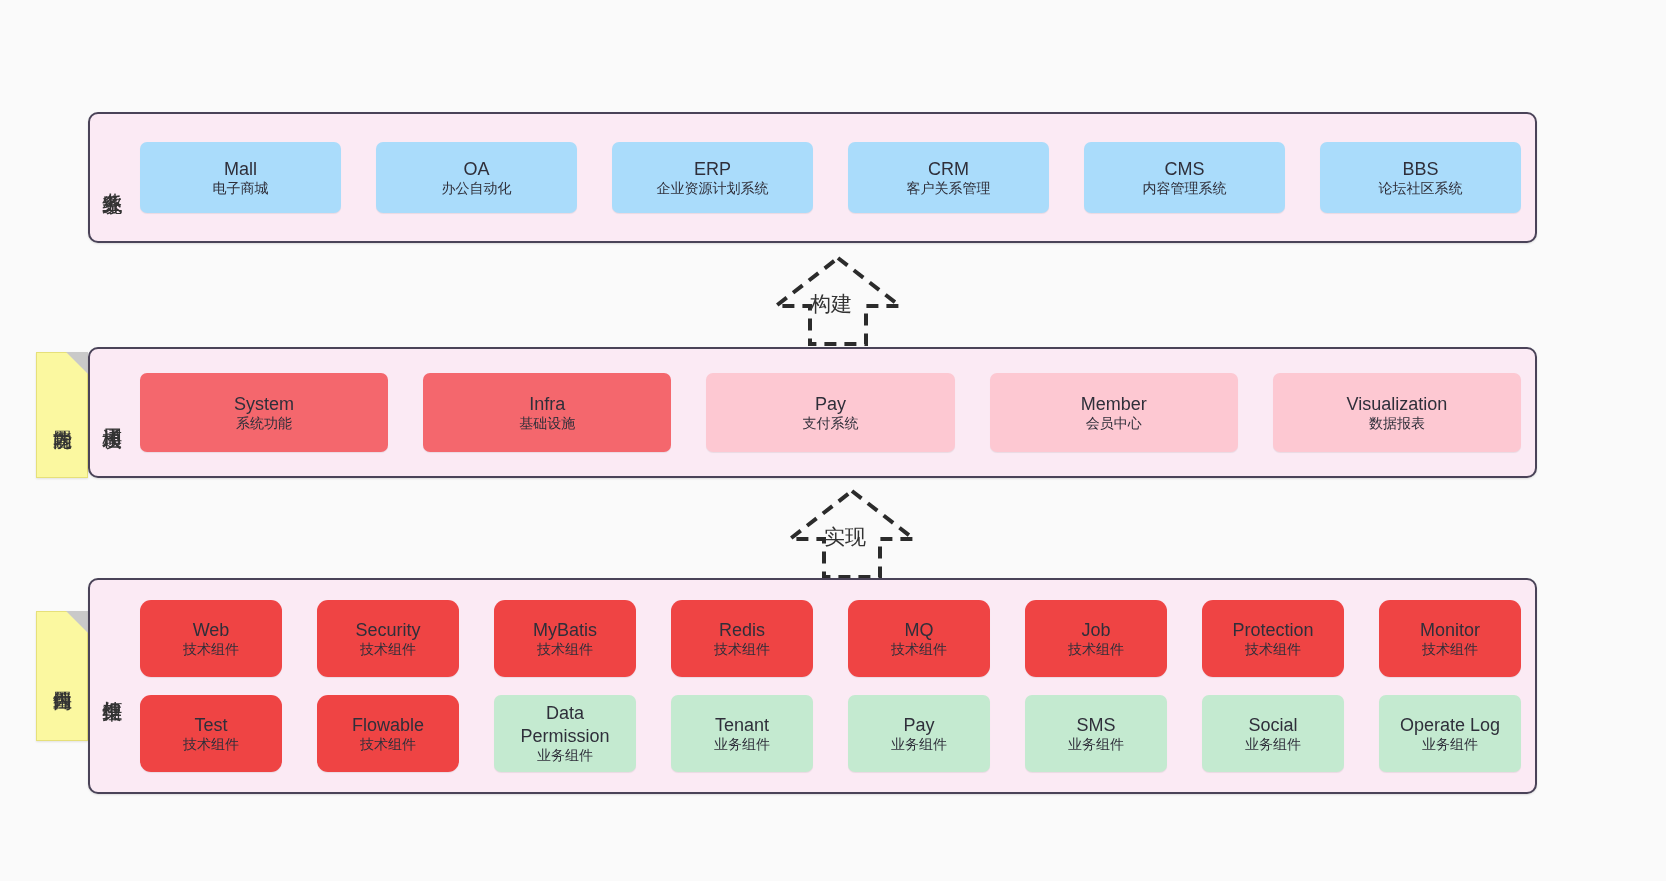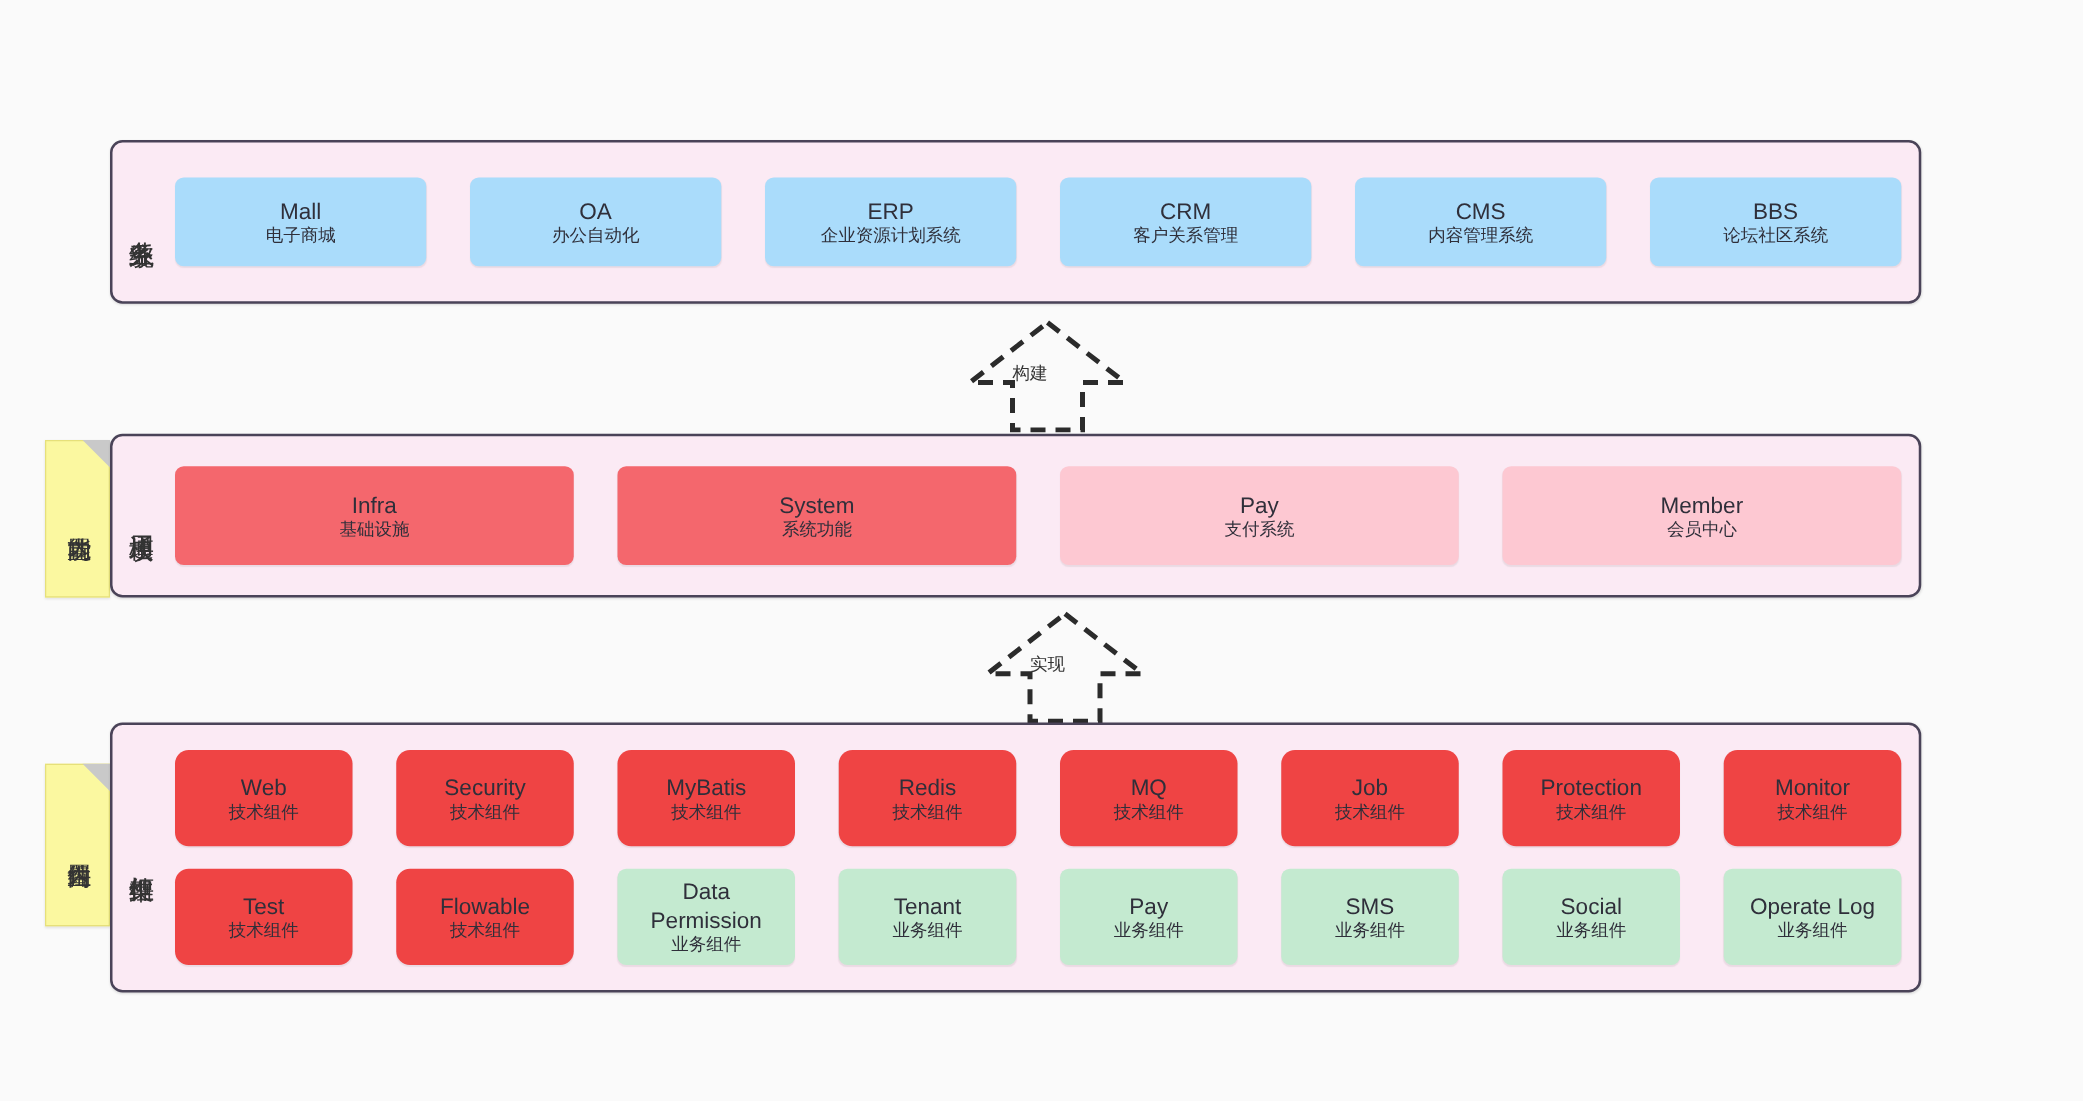--- a/index.html
+++ b/index.html
@@ -128,21 +128,21 @@
   #note-modules   { left: 36px; top: 352px; width: 52px; height: 126px; }
   #note-framework { left: 36px; top: 611px; width: 52px; height: 130px; }
 
   
   .arrow-wrap {
     position: absolute;
     pointer-events: none;
   }
   .arrow-label {
     position: absolute;
-    font-size: 14px;
+    font-size: 21px;
     color: #333;
     background: transparent;
     white-space: nowrap;
   }
   #arrow-build { left: 748px; top: 254px; width: 180px; height: 92px; }
   #arrow-build .arrow-label { left: 62px; top: 36px; }
   #arrow-impl  { left: 762px; top: 487px; width: 180px; height: 92px; }
   #arrow-impl .arrow-label { left: 62px; top: 36px; }
 </style>
 </head>
@@ -191,34 +191,38 @@
 
   <div class="note" id="note-modules">
     <span>内置功能</span>
   </div>
 
   <div class="layer" id="layer-modules">
     <div class="layer-title">通用模块</div>
     <div class="layer-body">
       <div class="row">
         <div class="node c-red">
+          <span class="t1">System</span>
+          <span class="t2">系统功能</span>
+        </div>
+        <div class="node c-red">
           <span class="t1">Infra</span>
           <span class="t2">基础设施</span>
-        </div>
-        <div class="node c-red">
-          <span class="t1">System</span>
-          <span class="t2">系统功能</span>
         </div>
         <div class="node c-pink">
           <span class="t1">Pay</span>
           <span class="t2">支付系统</span>
         </div>
         <div class="node c-pink">
           <span class="t1">Member</span>
           <span class="t2">会员中心</span>
+        </div>
+        <div class="node c-pink">
+          <span class="t1">Visualization</span>
+          <span class="t2">数据报表</span>
         </div>
       </div>
     </div>
   </div>
 
   <div class="arrow-wrap" id="arrow-impl">
     <svg width="180" height="92" viewBox="0 0 180 92">
       <path d="M90 4 L152 52 L118 52 L118 90 L62 90 L62 52 L28 52 Z" fill="none" stroke="#2b2b2b" stroke-width="4" stroke-dasharray="12 8" stroke-linejoin="miter"></path>
     </svg>
     <span class="arrow-label">实现</span>

